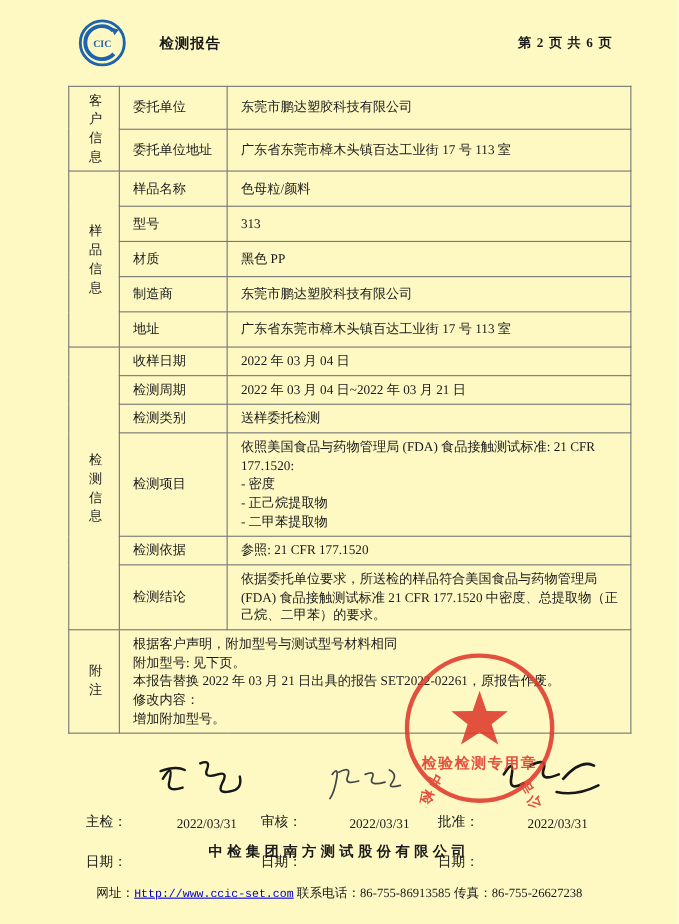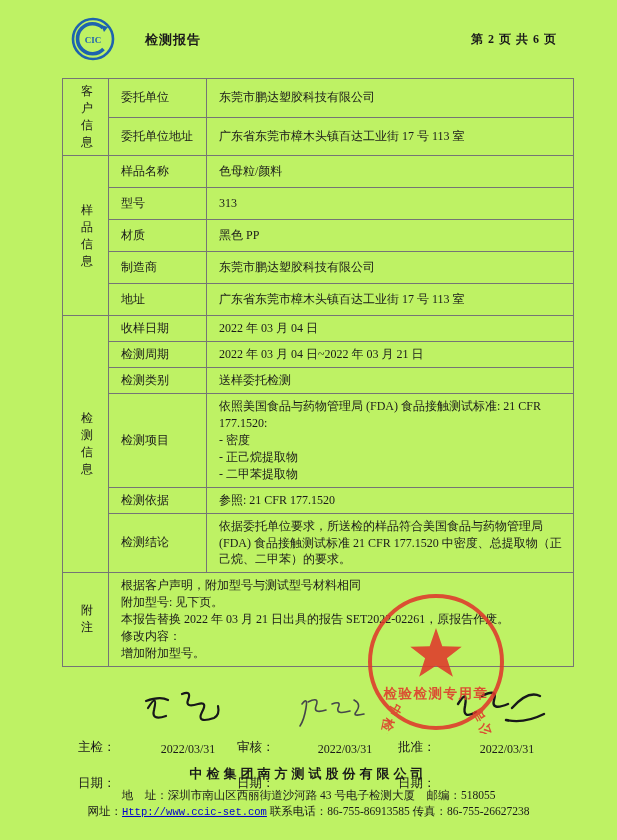--- a/index.html
+++ b/index.html
@@ -2,21 +2,21 @@
 <html><head>
 <meta charset="utf-8">
 <style>
   * { margin:0; padding:0; box-sizing:border-box; }
   html,body { background:#ffffff; }
   body {
     width:617px; height:840px; position:relative; overflow:hidden;
     font-family:"Liberation Serif","DejaVu Serif",serif;
     color:#1a1a1a; font-size:12px;
   }
-  .page { position:absolute; inset:0; background:#bef264; }
+  .page { position:absolute; inset:0; background:#fef9c3; }
 
   
   .hdr { position:absolute; top:0; left:0; right:0; height:74px; }
   .logo { position:absolute; left:63px; top:15px; width:60px; height:48px; }
   .hdr-title { position:absolute; left:145px; top:31px; font-size:13px; font-weight:bold; letter-spacing:1px; }
   .hdr-no { position:absolute; left:236px; top:31px; font-size:12.5px; font-weight:bold; }
   .hdr-page { position:absolute; right:60px; top:31px; font-size:12px; font-weight:bold; letter-spacing:1px; }
 
   
   table.report {
@@ -196,17 +196,16 @@
     <circle cx="72" cy="72" r="66" fill="none" stroke="#df392c" stroke-width="4"></circle>
     <polygon points="72,38 78.3,56.3 97.7,56.7 82.9,68.3 88.9,86.8 72,75.8 55.1,86.8 61.1,68.3 46.3,56.7 65.7,56.3" fill="#df392c"></polygon>
     <text font-size="13" font-weight="bold" fill="#df392c" letter-spacing="4.5" font-family="Liberation Serif, DejaVu Serif, serif">
       <textPath href="#ringArc" startOffset="50%" text-anchor="middle">中检集团南方测试股份有限公司</textPath>
     </text>
     <text x="72" y="108" text-anchor="middle" font-size="13.5" font-weight="bold" fill="#df392c" letter-spacing="1.5" font-family="Liberation Serif, DejaVu Serif, serif">检验检测专用章</text>
   </svg>
 
   <div class="ftr">
     <div class="ftr-company">中检集团南方测试股份有限公司</div>
-    <div class="ftr-line1">地　址：深圳市南山区西丽街道沙河路 43 号电子检测大厦　邮编：518055</div>
     <div class="ftr-line2"><span>网址：</span><a class="ftr-link">Http://www.ccic-set.com</a><span> 联系电话：86-755-86913585 传真：86-755-26627238</span></div>
   </div>
 
 </div>
 
 </body></html>

